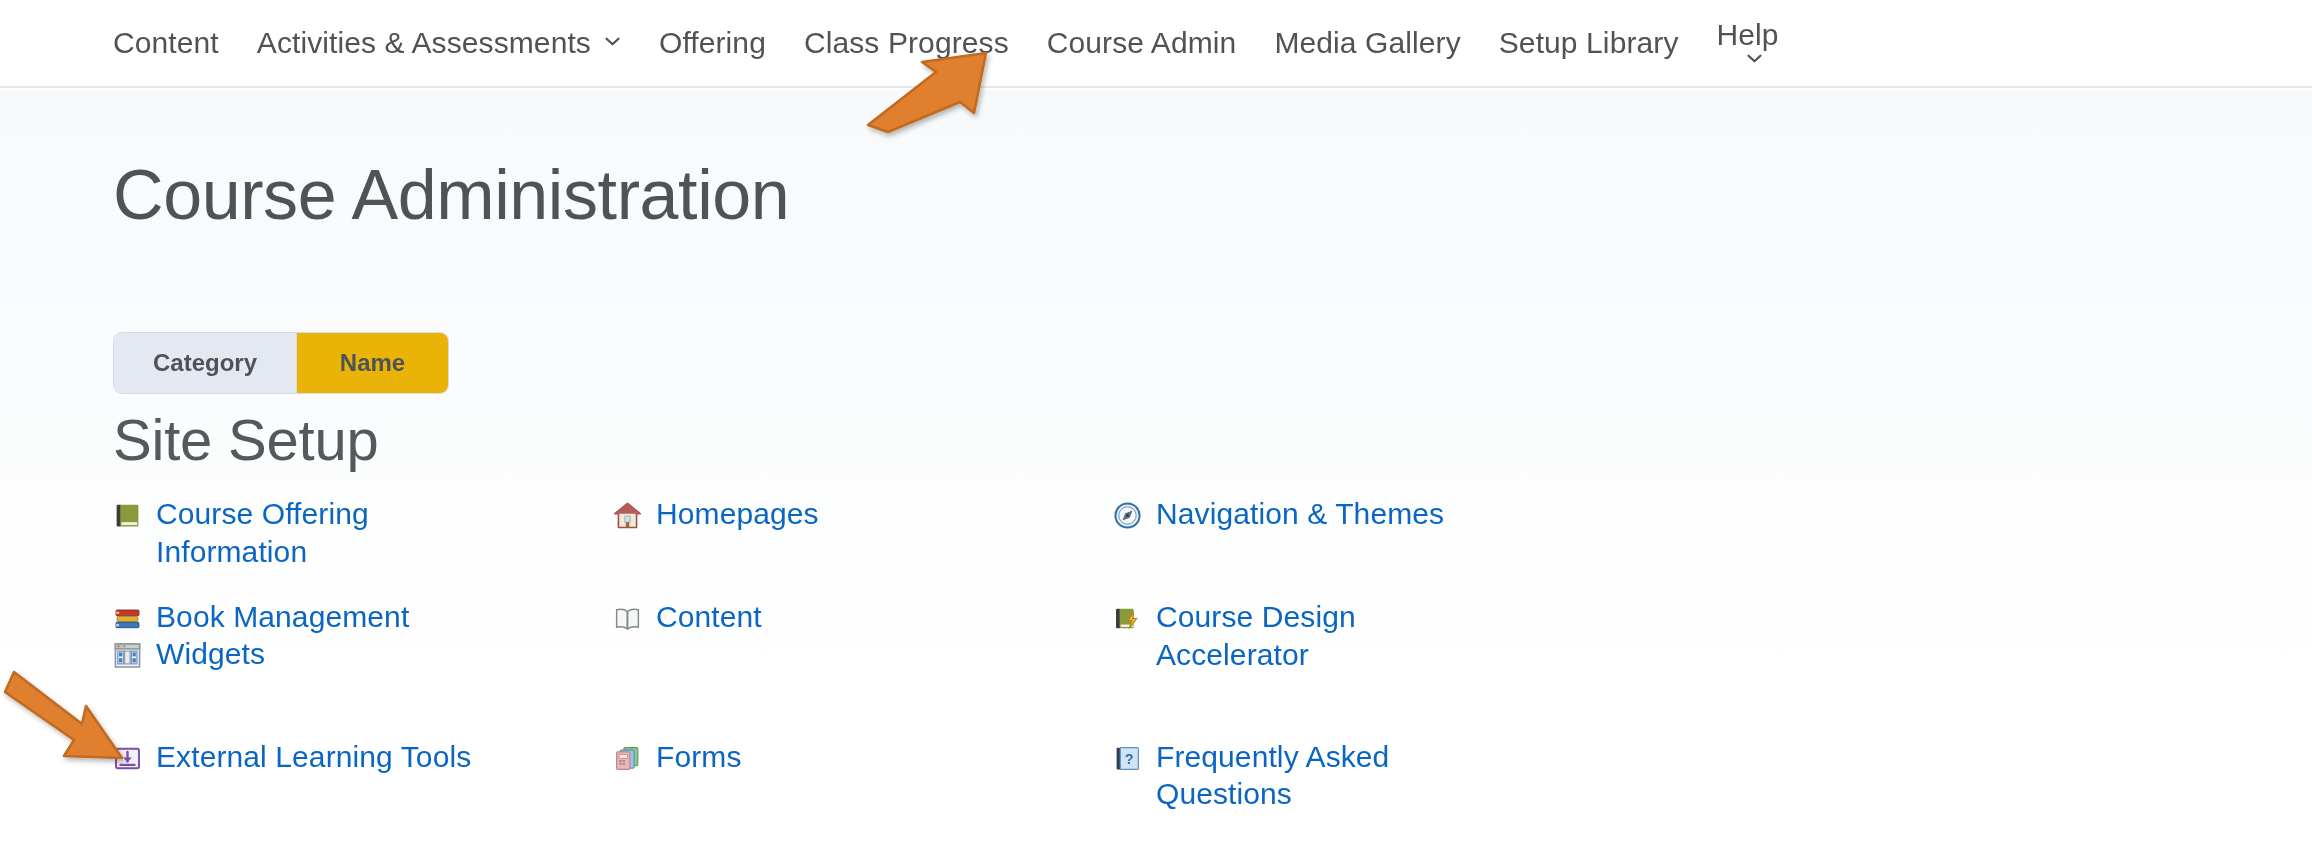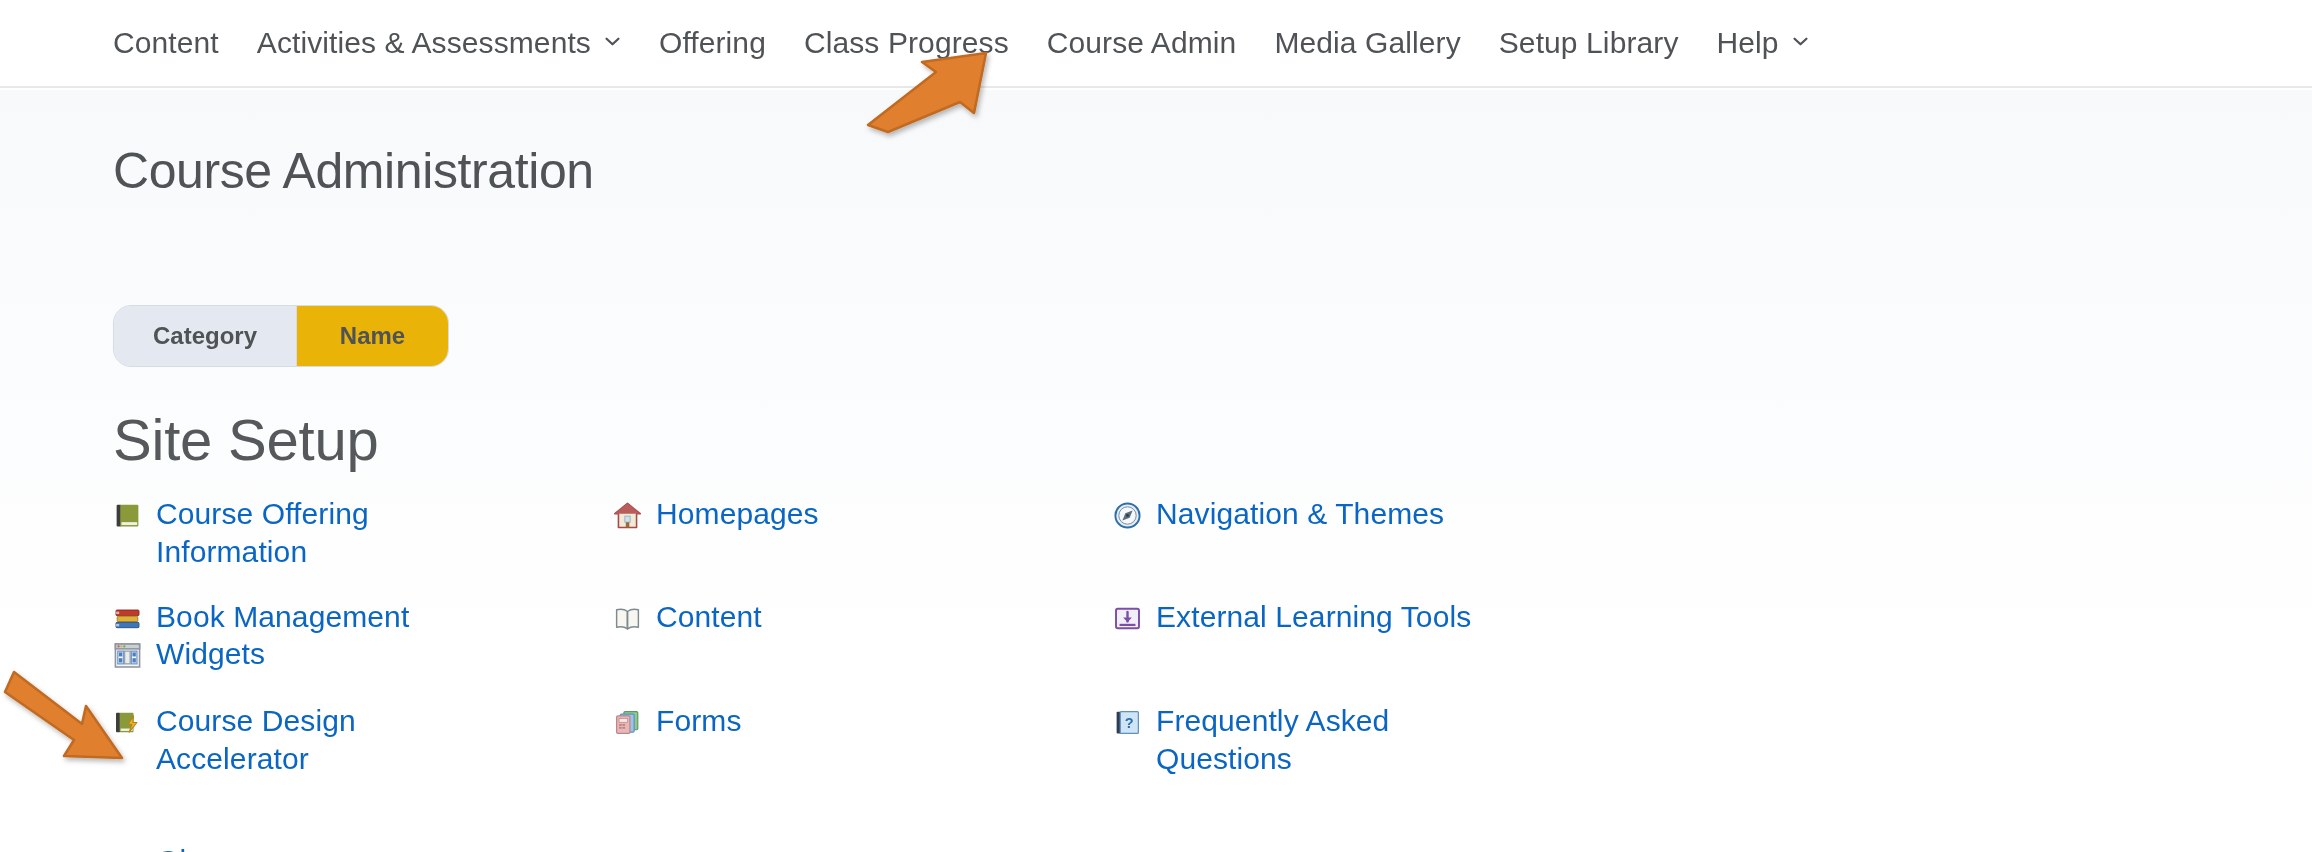--- a/index.html
+++ b/index.html
@@ -32,21 +32,21 @@
   .nav-item {
     display: flex;
     align-items: center;
     font-size: 30px;
     color: #4f5356;
     margin-right: 38px;
     white-space: nowrap;
     cursor: pointer;
     letter-spacing: 0.1px;
   }
-  .nav-item:last-child { margin-right: 0; }
+  .nav-item:last-child { margin-right: 0; flex-direction: column; }
   .caret {
     display: inline-block;
     margin-left: 13px;
     width: 17px;
     height: 17px;
     position: relative;
     top: -2px;
   }
   .caret svg { display: block; }
 
@@ -57,35 +57,35 @@
     top: 90px;
     width: 2312px;
     height: 762px;
     background: linear-gradient(to bottom, #f7f9fa 0%, #fbfcfd 38%, #ffffff 78%, #ffffff 100%);
   }
 
   .page-title {
     position: absolute;
     left: 113px;
     top: 18px;
-    font-size: 50px;
+    font-size: 70px;
     font-weight: 400;
     color: #4f5356;
     letter-spacing: -0.4px;
     white-space: nowrap;
   }
 
   
   .seg {
     position: absolute;
     left: 113px;
-    top: 215px;
+    top: 242px;
     display: flex;
     border: 1px solid #d7dce4;
-    border-radius: 18px;
+    border-radius: 9px;
     overflow: hidden;
     background: #f2f3f5;
   }
   .seg-btn {
     font-size: 24px;
     font-weight: bold;
     color: #4f5356;
     padding: 16px 0;
     text-align: center;
     cursor: pointer;
@@ -294,39 +294,39 @@
             <path d="M12 6.2 L12 20.6" stroke="#7e8a92" stroke-width="1.2"></path>
           </svg>
         </span>
         <a>Content</a>
       </div>
 
 
       <div class="cell">
         <span class="ic">
           <svg width="29" height="29" viewBox="0 0 24 24">
+            <rect x="2.5" y="4" width="3.5" height="16" rx="0.7" fill="#3d3d3d"></rect>
+            <rect x="5.5" y="4" width="11.5" height="16" rx="0.7" fill="#8a9a3b"></rect>
+            <rect x="6.3" y="17" width="10" height="2" fill="#f2f0e4"></rect>
+            <path d="M17 6.5 L12.5 13.5 L15.6 13.5 L13.4 20 L19.8 12 L16.4 12 Z" fill="#f0b429" stroke="#b5841c" stroke-width="0.9" stroke-linejoin="round"></path>
+          </svg>
+        </span>
+        <a>Course Design Accelerator</a>
+      </div>
+
+      <div class="cell">
+        <span class="ic">
+          <svg width="29" height="29" viewBox="0 0 24 24">
             <rect x="2.5" y="4" width="19" height="16" rx="1.4" fill="#f3eff8" stroke="#7b4fa8" stroke-width="1.6"></rect>
             <path d="M12 6.6 L12 14.4" stroke="#7b4fa8" stroke-width="2" stroke-linecap="round"></path>
             <path d="M8.4 11.2 L12 15 L15.6 11.2 Z" fill="#7b4fa8"></path>
             <rect x="5.4" y="16.4" width="13.2" height="1.8" fill="#7b4fa8"></rect>
           </svg>
         </span>
         <a>External Learning Tools</a>
-      </div>
-
-      <div class="cell">
-        <span class="ic">
-          <svg width="29" height="29" viewBox="0 0 24 24">
-            <rect x="2.5" y="4" width="3.5" height="16" rx="0.7" fill="#3d3d3d"></rect>
-            <rect x="5.5" y="4" width="11.5" height="16" rx="0.7" fill="#8a9a3b"></rect>
-            <rect x="6.3" y="17" width="10" height="2" fill="#f2f0e4"></rect>
-            <path d="M17 6.5 L12.5 13.5 L15.6 13.5 L13.4 20 L19.8 12 L16.4 12 Z" fill="#f0b429" stroke="#b5841c" stroke-width="0.9" stroke-linejoin="round"></path>
-          </svg>
-        </span>
-        <a>Course Design Accelerator</a>
       </div>
 
       <div class="cell">
         <span class="ic">
           <svg width="29" height="29" viewBox="0 0 24 24">
             <rect x="9" y="3" width="11.5" height="15" rx="1" fill="#8fc98f" stroke="#5d9b5d" stroke-width="1"></rect>
             <rect x="6" y="5" width="11.5" height="15" rx="1" fill="#9ec3e8" stroke="#5f90c4" stroke-width="1"></rect>
             <rect x="3" y="6.6" width="11" height="14.4" rx="1" fill="#e8b8b8" stroke="#bf8585" stroke-width="1"></rect>
             <rect x="5" y="8.6" width="7" height="3.2" fill="#f6e8e8" stroke="#bf8585" stroke-width="0.6"></rect>
             <g fill="#bf8585">

